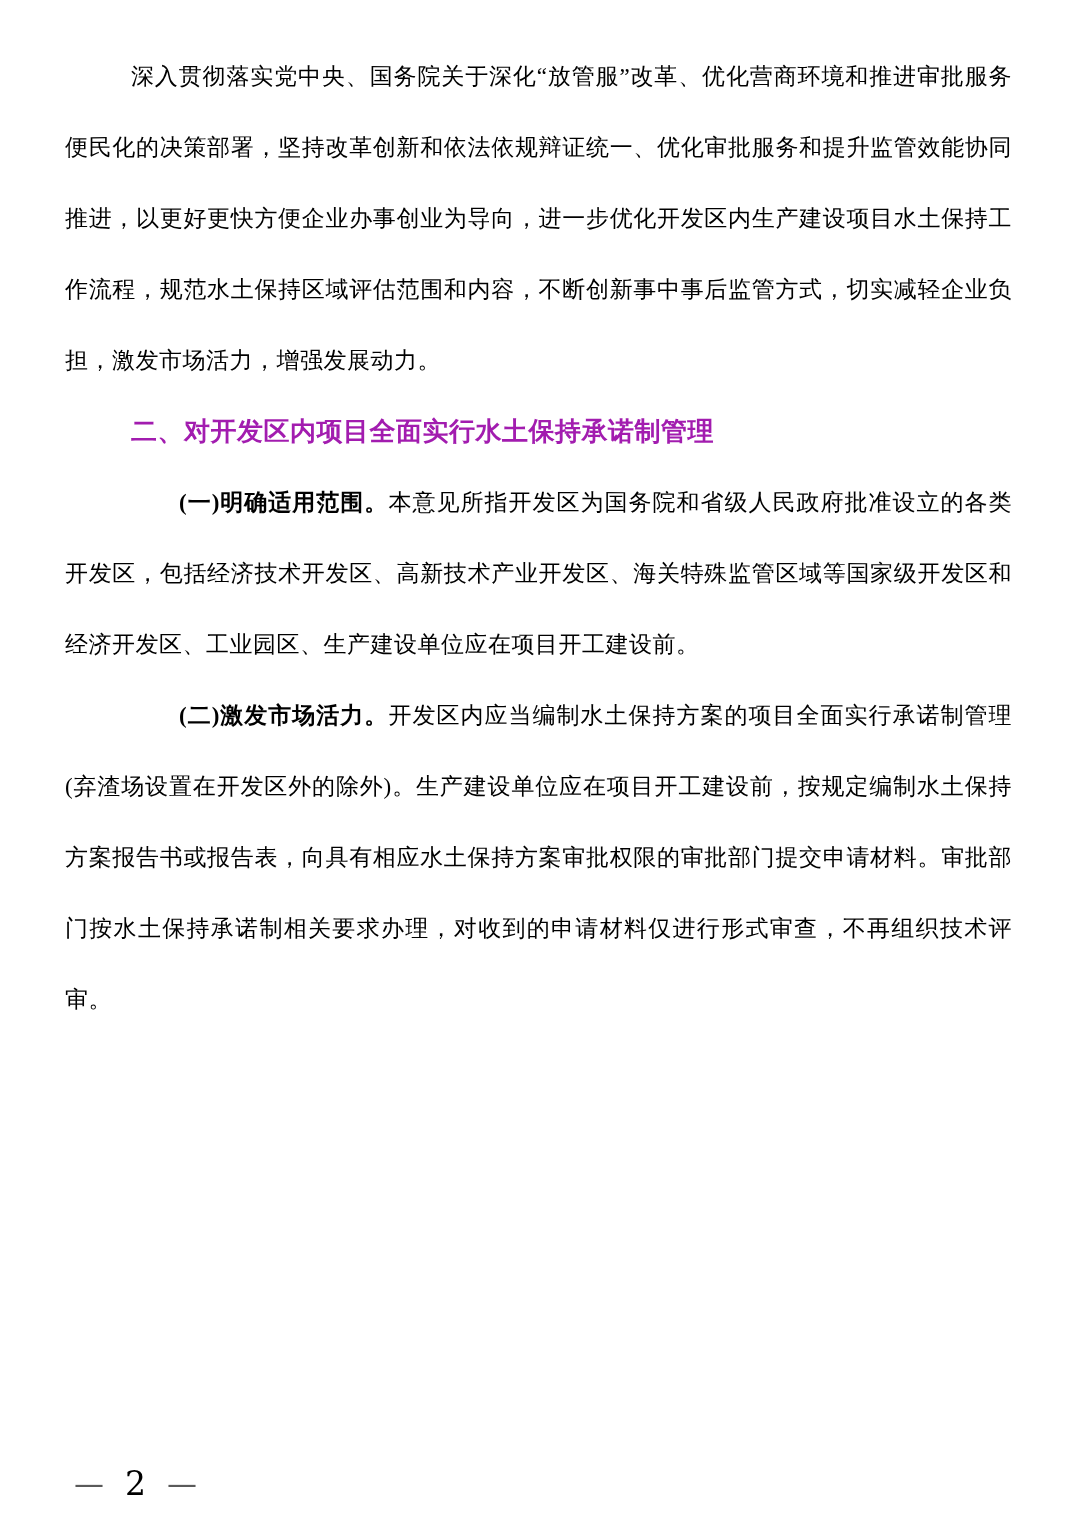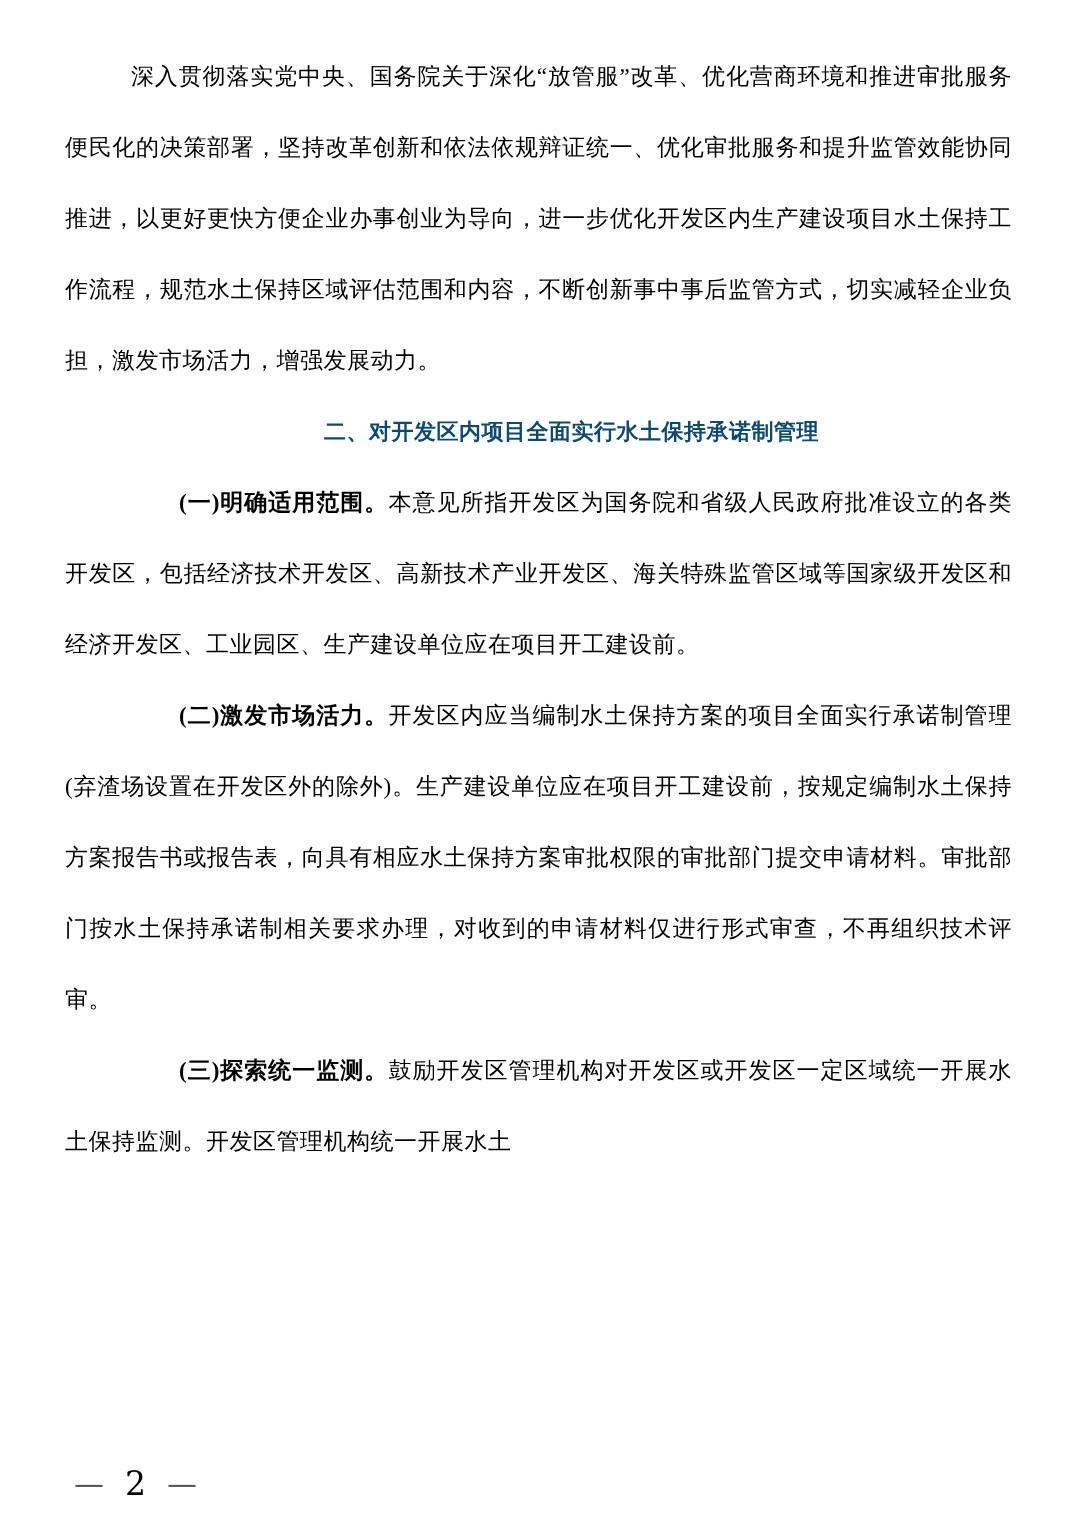--- a/index.html
+++ b/index.html
@@ -28,28 +28,27 @@
     text-align: justify;
     text-justify: inter-character;
     letter-spacing: 0.5px;
     color: #000;
   }
   .indent2 {
     text-indent: 66px;
   }
   h2.section-heading {
     margin: 0;
-    font-size: 22px;
+    font-size: 26px;
     line-height: 71px;
     font-weight: bold;
     text-indent: 66px;
     letter-spacing: 0.5px;
     font-family: "Liberation Sans", "DejaVu Sans", sans-serif;
-    color: #0c4a6e;
-    text-align: center;
+    color: #a21caf;
   }
   .clause-lead {
     font-weight: bold;
     margin-left: 48px;
   }
   .page-footer {
     position: absolute;
     left: 74px;
     top: 1462px;
     height: 44px;
@@ -76,21 +75,20 @@
 <div class="page-content">
 
   <p class="body-para indent2">深入贯彻落实党中央、国务院关于深化“放管服”改革、优化营商环境和推进审批服务便民化的决策部署，坚持改革创新和依法依规辩证统一、优化审批服务和提升监管效能协同推进，以更好更快方便企业办事创业为导向，进一步优化开发区内生产建设项目水土保持工作流程，规范水土保持区域评估范围和内容，不断创新事中事后监管方式，切实减轻企业负担，激发市场活力，增强发展动力。</p>
 
   <h2 class="section-heading">二、对开发区内项目全面实行水土保持承诺制管理</h2>
 
   <p class="body-para indent2"><span class="clause-lead">(一)明确适用范围。</span><span>本意见所指开发区为国务院和省级人民政府批准设立的各类开发区，包括经济技术开发区、高新技术产业开发区、海关特殊监管区域等国家级开发区和经济开发区、工业园区、生产建设单位应在项目开工建设前。</span></p>
 
   <p class="body-para indent2"><span class="clause-lead">(二)激发市场活力。</span><span>开发区内应当编制水土保持方案的项目全面实行承诺制管理(弃渣场设置在开发区外的除外)。生产建设单位应在项目开工建设前，按规定编制水土保持方案报告书或报告表，向具有相应水土保持方案审批权限的审批部门提交申请材料。审批部门按水土保持承诺制相关要求办理，对收到的申请材料仅进行形式审查，不再组织技术评审。</span></p>
 
-  <p class="body-para indent2"><span class="clause-lead">(三)探索统一监测。</span><span>鼓励开发区管理机构对开发区或开发区一定区域统一开展水土保持监测。开发区管理机构统一开展水土</span></p>
 
 </div>
 
 <div class="page-footer">
   <span class="footer-dash">—</span>
   <span class="footer-pagenum">2</span>
   <span class="footer-dash">—</span>
 </div>
 
 </body></html>

